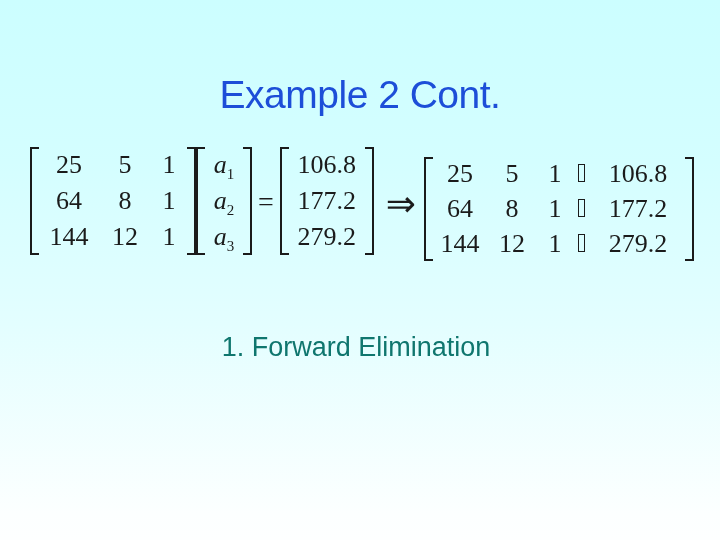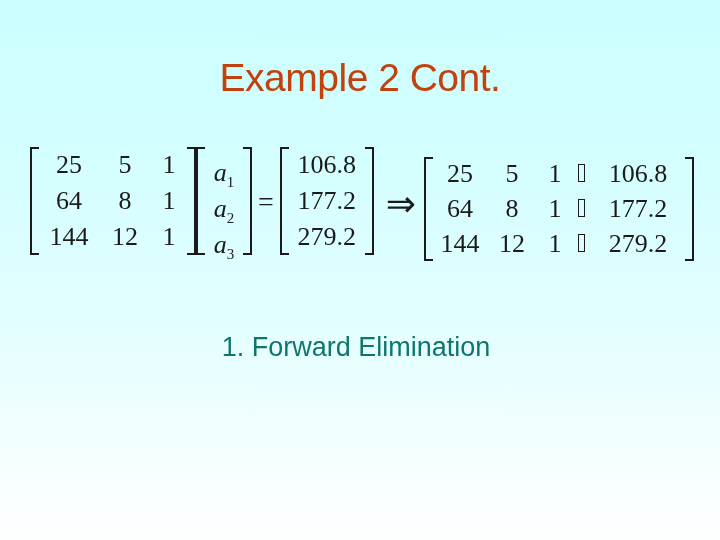--- a/index.html
+++ b/index.html
@@ -5,43 +5,43 @@
   html,body { margin:0; padding:0; }
   body {
     width:720px; height:540px; overflow:hidden; position:relative;
     background:linear-gradient(180deg, #ccfeff 0%, #d4feff 30%, #e3feff 60%, #fcffff 95%, #fdffff 100%);
     font-family:"Liberation Sans", sans-serif;
   }
   .slide { position:absolute; inset:0; }
 
   
   .title {
-    position:absolute; top:54px; left:0; width:720px;
+    position:absolute; top:71px; left:0; width:720px;
     text-align:center; font-size:39px; line-height:48px;
-    color:#c2410c; letter-spacing:-0.5px;
+    color:#1d4ed8; letter-spacing:-0.5px;
   }
 
   
   .eq-row {
     position:absolute; left:30px; top:147px; height:110px;
     display:flex; align-items:flex-start;
     font-family:"Liberation Serif", serif; color:#1b1b1b;
   }
   .matrix { display:flex; height:108px; }
   .matrix.aug { height:104px; margin-top:10px; }
   .br { width:9px; flex:none; border:2px solid #1b1b1b; box-sizing:border-box; }
   .br.l { border-right:none; }
   .br.r { border-left:none; }
   .cells {
     display:grid; grid-template-rows:repeat(3,1fr);
     align-items:center; justify-items:center;
     height:100%; padding:0 4px; font-size:26px;
   }
   .g-coef { grid-template-columns:52px 60px 28px; grid-auto-flow:row; }
-  .g-unk  { grid-template-columns:30px;margin-top:8px; }
+  .g-unk  { grid-template-columns:30px; }
   .g-rhs  { grid-template-columns:68px; }
   .g-aug  { grid-template-columns:46px 58px 28px 26px 86px; }
   .cell i { font-style:italic; }
   .cell sub { font-size:15px; line-height:0; }
   .op-eq {
     align-self:center; font-size:28px; margin:0 6px; line-height:1;
   }
   .op-arrow {
     align-self:center; font-size:36px; margin:4px 8px 0 12px; line-height:1;
   }

